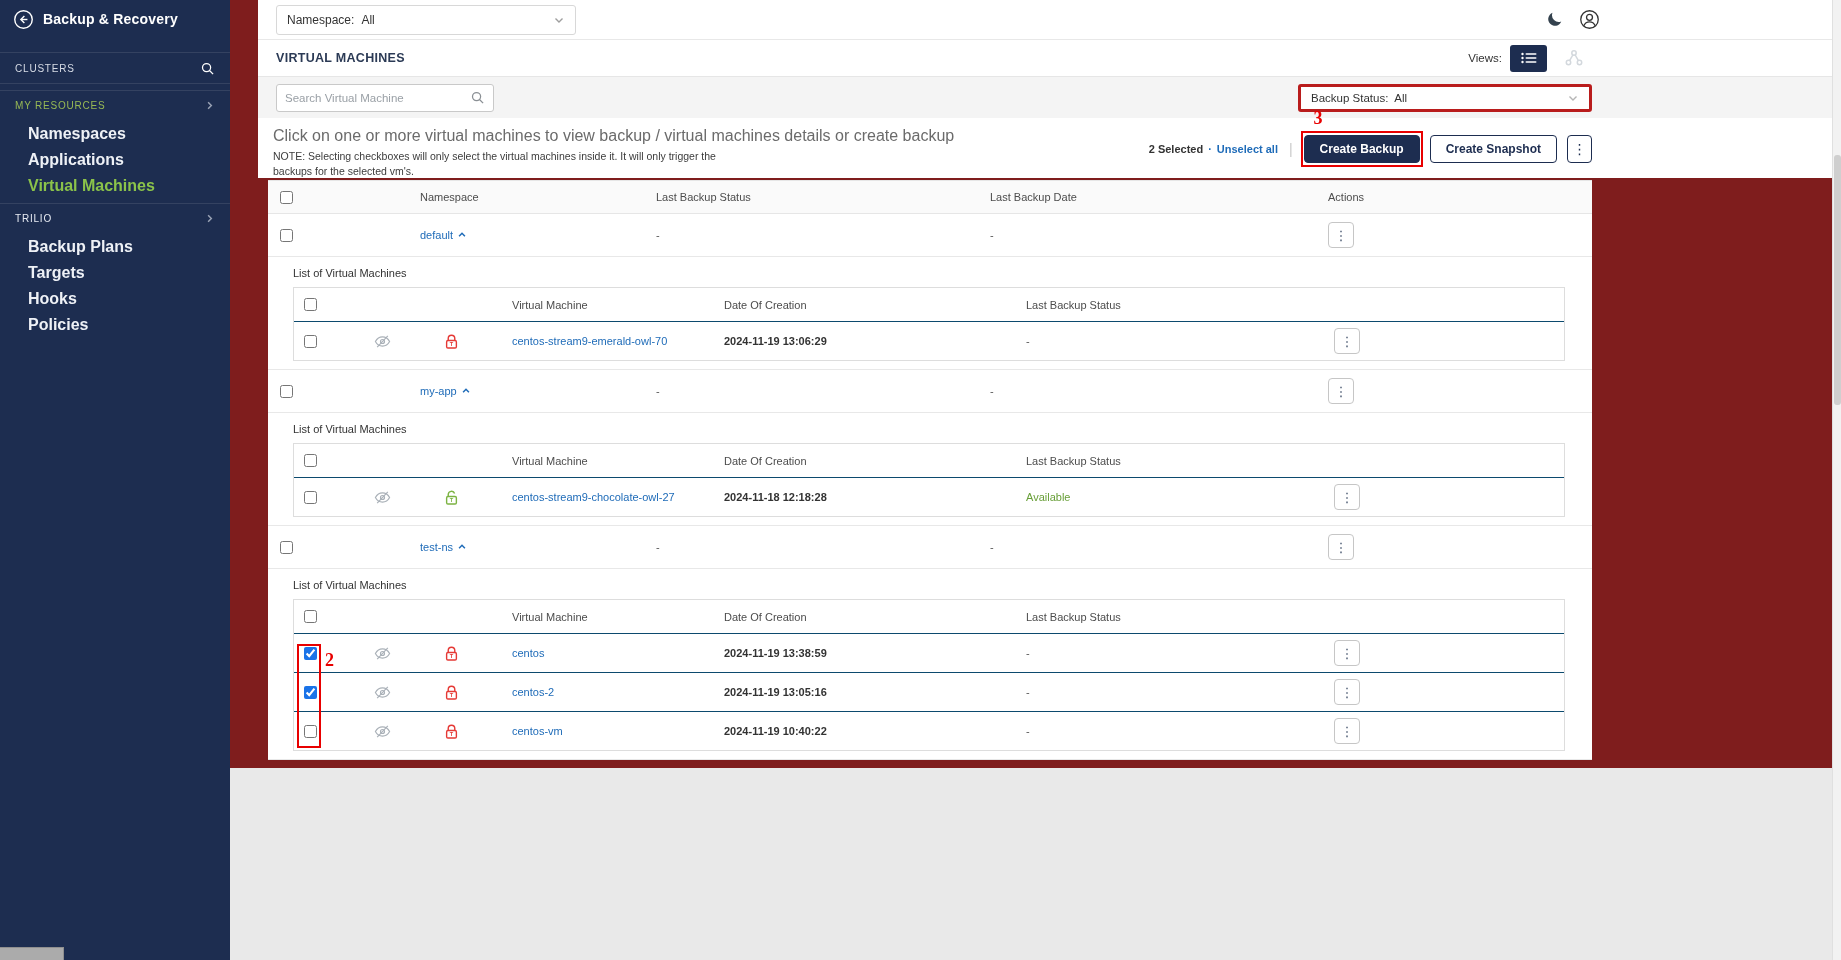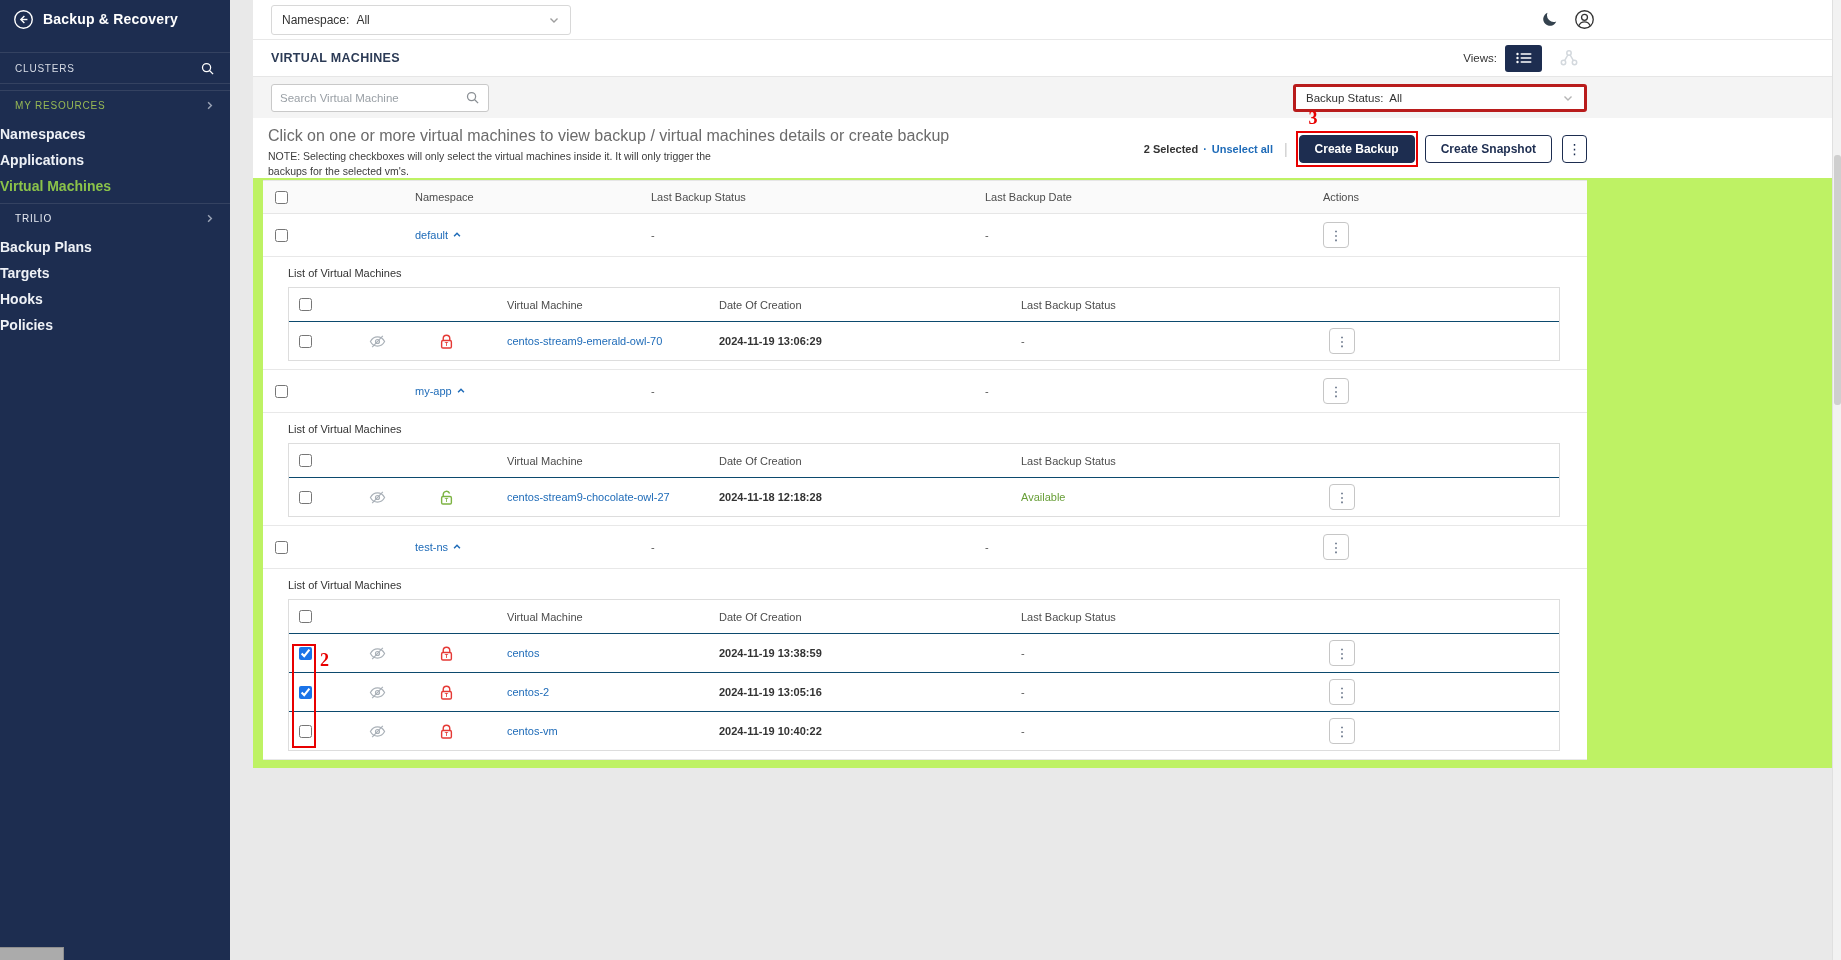--- a/index.html
+++ b/index.html
@@ -1,39 +1,39 @@
 <!DOCTYPE html>
 <html><head>
 <meta charset="utf-8">
 <style>
   * { box-sizing: border-box; margin: 0; padding: 0; }
   html,body { width: 1841px; height: 960px; }
   body { overflow: hidden; font-family: "Liberation Sans","DejaVu Sans",sans-serif; background: #e9e9e9; }
-  .app { display: flex; width: 100%; height: 100%; gap: 23px; }
+  .app { display: flex; width: 100%; height: 100%; }
 
   
   .sidebar { width: 230px; min-width: 230px; height: 100%; background: #1d2d50; color: #fff; position: relative; z-index: 2; }
   .sb-header { height: 38px; display: flex; align-items: center; gap: 9px; padding: 0 13px; }
   .sb-title { font-size: 14px; font-weight: 700; letter-spacing: .2px; }
   .sb-clusters { height: 32px; margin-top: 14px; display: flex; align-items: center; justify-content: space-between; padding: 0 15px; border-top: 1px solid rgba(255,255,255,.10); border-bottom: 1px solid rgba(255,255,255,.10); }
   .sb-clusters-label { font-size: 10px; letter-spacing: .8px; color: #d7dce6; }
   .sb-instance { height: 36px; margin-top: 4px; display: flex; align-items: center; padding: 0 13px; cursor: pointer; }
   .sb-instance-name { font-size: 12px; font-weight: 700; margin-left: 8px; }
   .sb-instance-icons { margin-left: auto; display: flex; align-items: center; gap: 9px; }
   .sb-section { height: 29px; display: flex; align-items: center; justify-content: space-between; padding: 0 15px; border-top: 1px solid rgba(255,255,255,.10); margin-top: 6px; cursor: pointer; }
   .sb-section-label { font-size: 10px; letter-spacing: .8px; color: #e6eaf2; }
   .sb-section-label.green { color: #97b954; }
   .sb-items { padding: 2px 0 4px; }
-  .sb-item { height: 26px; line-height: 26px; font-size: 14px; font-weight: 600; color: #eef1f6; cursor: pointer; }
+  .sb-item { height: 26px; line-height: 26px; padding-left: 28px; font-size: 16px; font-weight: 600; color: #eef1f6; cursor: pointer; }
   .sb-item.selected { color: #8bc34a; }
   .corner-box { position: absolute; left: 0; bottom: 0; width: 64px; height: 13px; background: #ababab; border-top: 1px solid #8f8f8f; border-right: 1px solid #8f8f8f; }
 
   
   .main { flex: 1; position: relative; background: #e9e9e9; height: 100%; }
-  .content { background: #bef264; padding-bottom: 8px; }
+  .content { background: #7f1d1d; padding-bottom: 8px; padding-left: 28px; }
   .inner { margin-left: 10px; width: 1324px; }
 
   .topbar { height: 40px; border-bottom: 1px solid #e8e8e8; display: flex; align-items: center; background:#fff; }
   .tb-inner { display: flex; align-items: center; justify-content: space-between; }
   .ns-select { margin-left: 8px; width: 300px; height: 30px; border: 1px solid #d8d8d8; border-radius: 3px; display: flex; align-items: center; padding: 0 10px; background: #fff; cursor: pointer; }
   .ns-label, .ns-value { font-size: 12px; color: #333; }
   .ns-value { margin-left: 7px; }
   .ns-chev { margin-left: auto; display: inline-flex; }
   .tb-icons { display: flex; align-items: center; gap: 15px; margin-right: -8px; }
   .tb-icons > span { display: inline-flex; cursor: pointer; }

